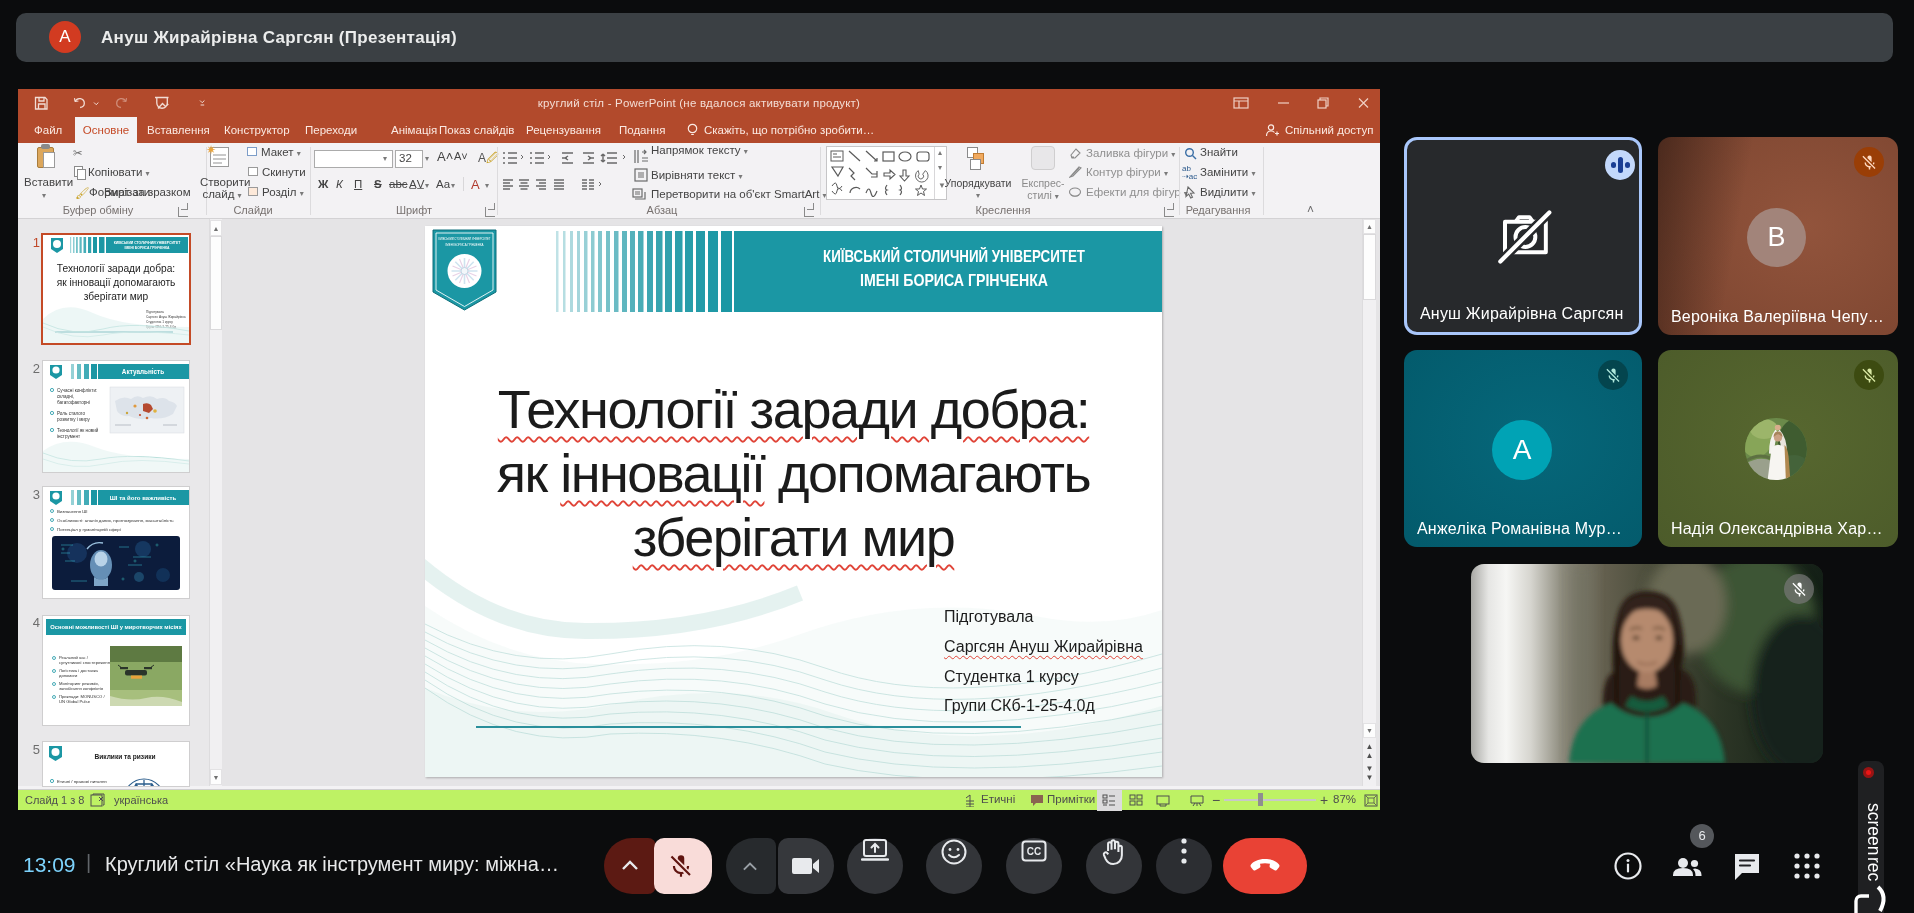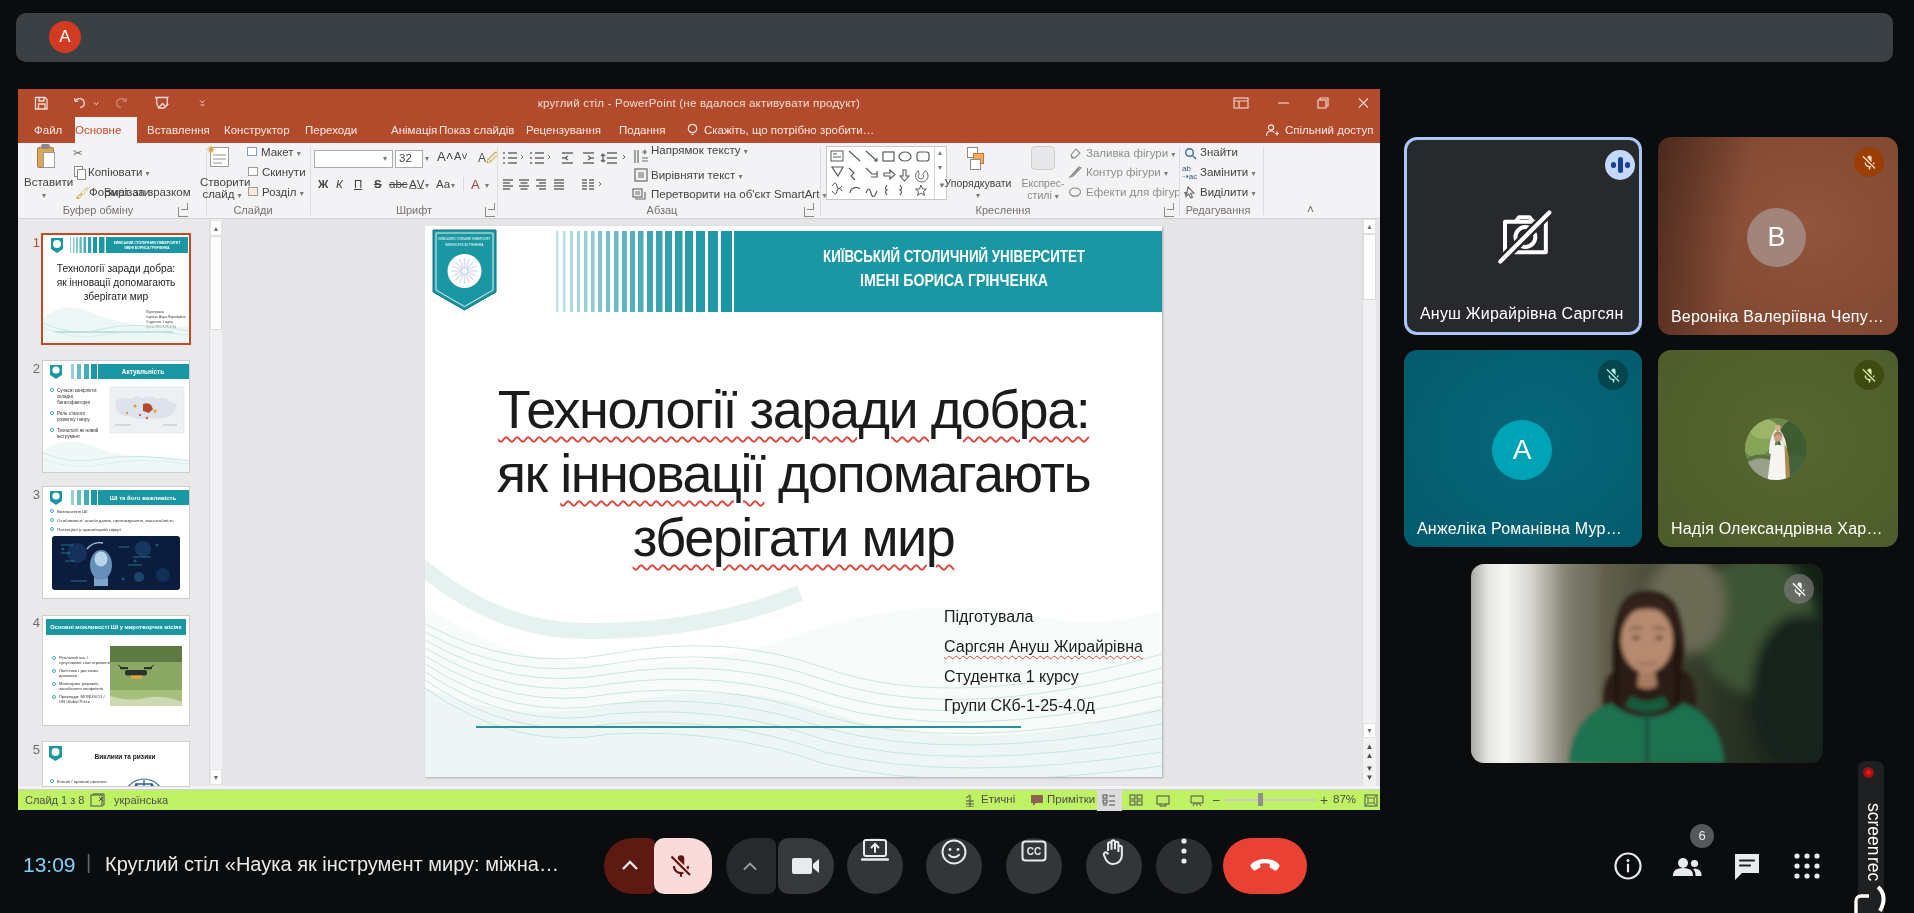--- a/index.html
+++ b/index.html
@@ -11,21 +11,21 @@
 #topbar { left:16px; top:13px; width:1877px; height:49px; background:#3b4044; border-radius:10px; }
 #topbar .av { left:33px; top:8px; width:32px; height:32px; border-radius:50%; background:#d23b21; color:#fff; font-size:17px; display:flex; align-items:center; justify-content:center; }
 #topbar .nm { left:85px; top:0; height:49px; display:flex; align-items:center; color:#ebecec; font-size:17px; font-weight:bold; letter-spacing:.3px; }
 
 
 #ppt { left:18px; top:89px; width:1362px; height:721px; background:#f3f2f4; font-family:"Liberation Sans", sans-serif; }
 #titlebar { left:0; top:0; width:1362px; height:28px; background:#b24a2c; }
 #titlebar .title { position:absolute; left:0; width:100%; text-align:center; color:#f3ddd5; font-size:11.5px; line-height:28px; letter-spacing:.2px; }
 #tabs { left:0; top:28px; width:1362px; height:26px; background:#b24a2c; }
 .tab { position:absolute; top:0; height:26px; line-height:27px; color:#fbeae3; font-size:11.5px; white-space:nowrap; }
-#activetab { position:absolute; left:57px; top:0; width:62px; height:27px; background:#f3f2f4; line-height:27px; color:#c54a26; font-size:11.5px; }
+#activetab { position:absolute; left:57px; top:0; width:62px; height:27px; background:#f3f2f4; line-height:27px; color:#c54a26; font-size:11.5px; text-align:center; }
 #ribbon { left:0; top:54px; width:1362px; height:76px; background:#f3f2f4; border-bottom:1px solid #d3d2d4; color:#464646; }
 .rlabel { position:absolute; top:61px; font-size:11px; color:#77716f; width:120px; text-align:center; }
 .rsep { position:absolute; top:4px; height:68px; width:1px; background:#dcdbdd; }
 .rtext { position:absolute; font-size:11.5px; color:#444; white-space:nowrap; }
 .dd { color:#7a7a7a; font-size:8px; }
 .launch { position:absolute; width:10px; height:10px; border-left:1px solid #8a8a8a; border-bottom:1px solid #8a8a8a; }
 .launch:after { content:""; position:absolute; left:2px; top:-4px; width:6px; height:6px; border-right:1px solid #8a8a8a; border-bottom:1px solid #8a8a8a; }
 
 
 #content { left:0; top:130px; width:1362px; height:567px; background:#e5e4e6; }
@@ -40,20 +40,21 @@
 
 .ctl { position:absolute; top:838px; width:56px; height:56px; border-radius:50%; background:#333539; display:flex; align-items:flex-start; justify-content:center; }
 .rico { position:absolute; top:838px; width:56px; height:56px; display:flex; align-items:center; justify-content:center; }
 </style>
 </head>
 <body>
 <div id="stage">
 
   <div id="topbar" class="abs">
     <div class="av abs">A</div>
+    <div class="nm abs">Ануш Жирайрівна Саргсян (Презентація)</div>
   </div>
 
   <div id="ppt" class="abs">
     <div id="titlebar" class="abs">
       <div class="title">круглий стіл - PowerPoint (не вдалося активувати продукт)</div>
       <svg class="abs" style="left:0px;top:5px" width="220" height="18" viewBox="0 0 220 18" fill="none" stroke="#f2ddd5" stroke-width="1.3">
         <path d="M19 3.5 h8 l2 2 v9.5 h-11.5 v-11.5 z M21 3.5 v3.5 h5 v-3.5 M20.5 14.5 v-4.5 h6.5 v4.5"></path>
         <path d="M57 7.5 q2 -3.6 5.5 -2.8 q3.8 .9 3.8 4.6 q0 3.7 -4.2 4.2"></path>
           <path d="M57 7.5 l-.5 -3.4 M57 7.5 l3.4 -.5" stroke-width="1.1"></path>
         <path d="M76 8.5 l2.2 2.2 2.2 -2.2" stroke-width="1"></path>

